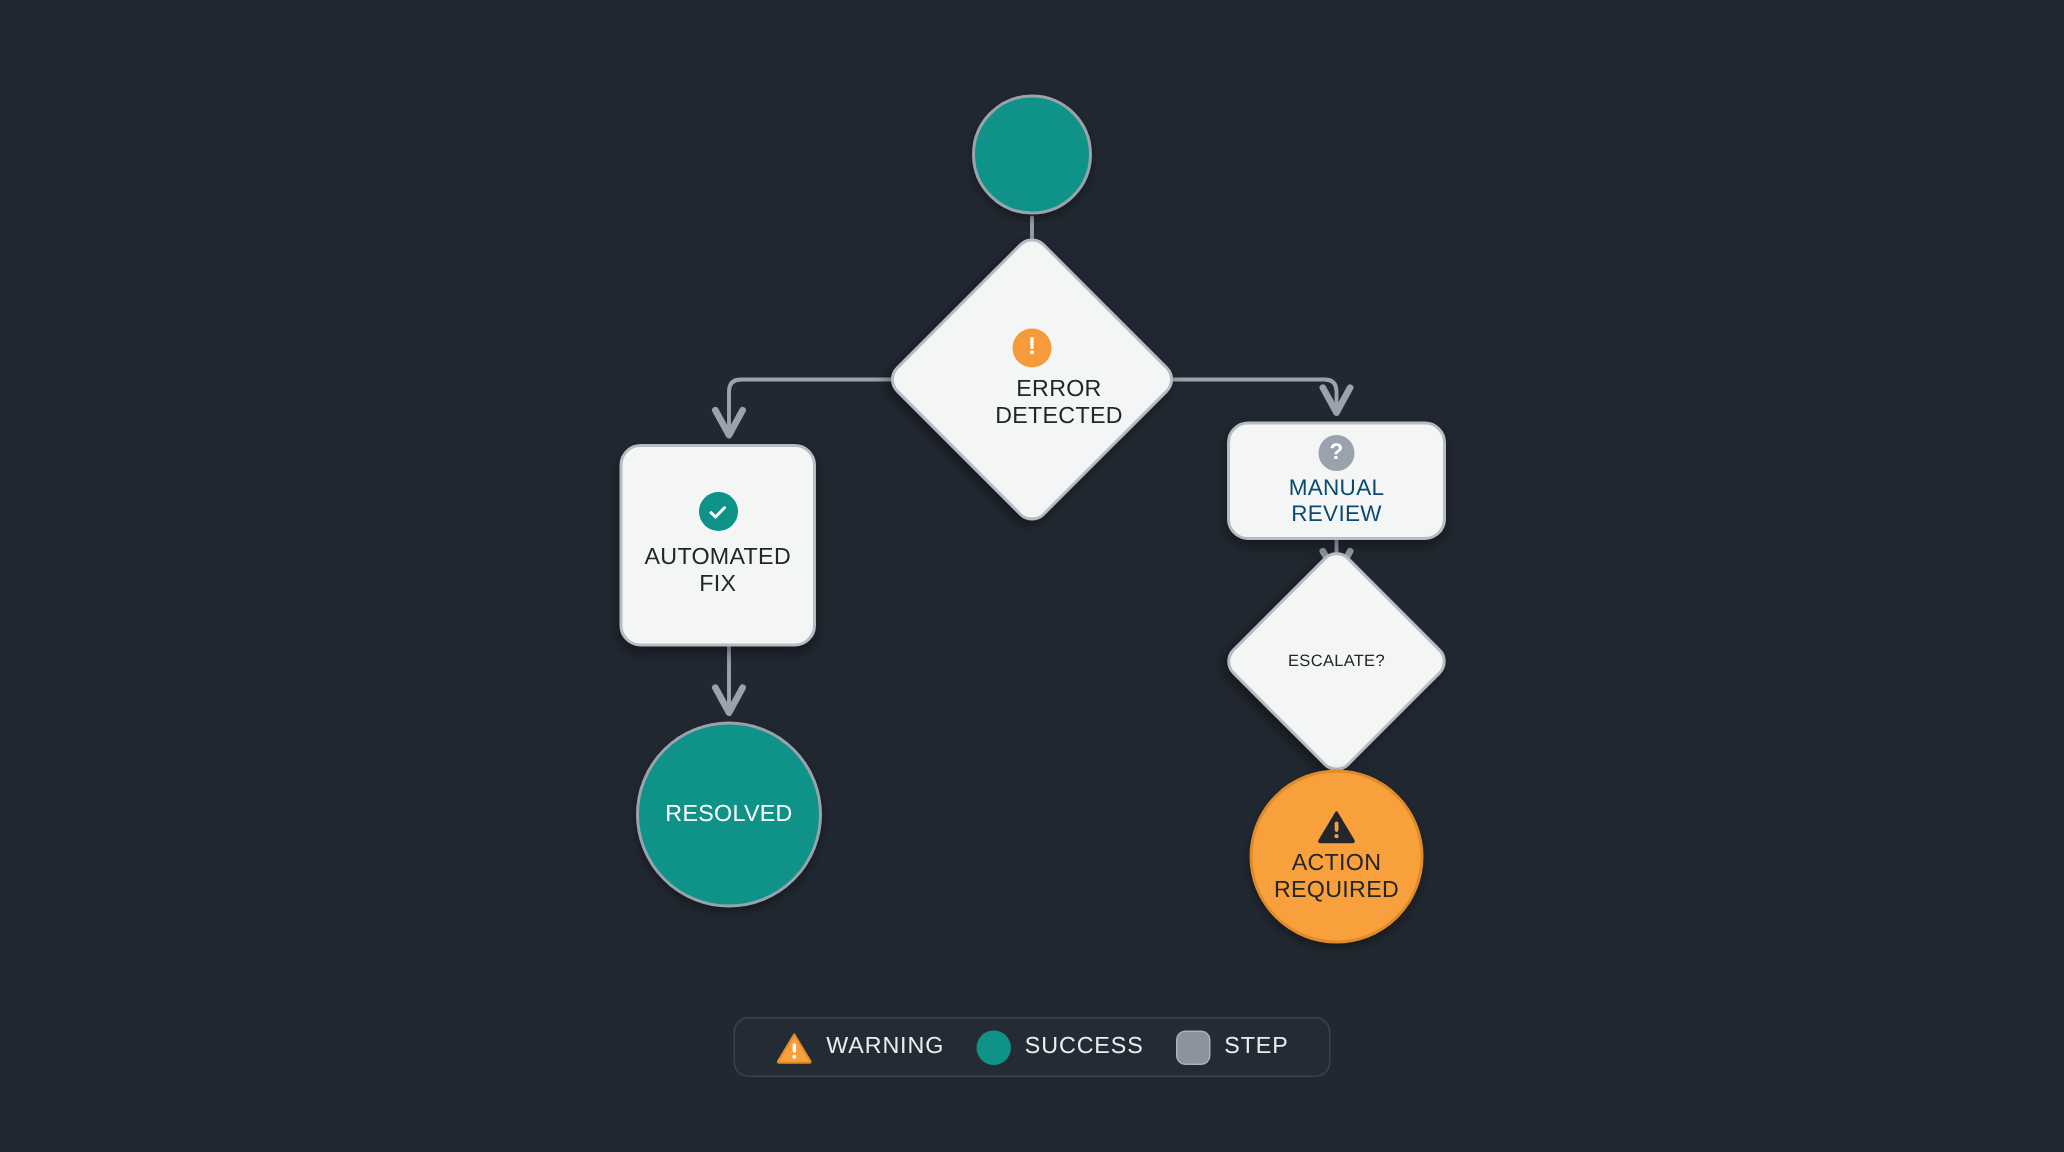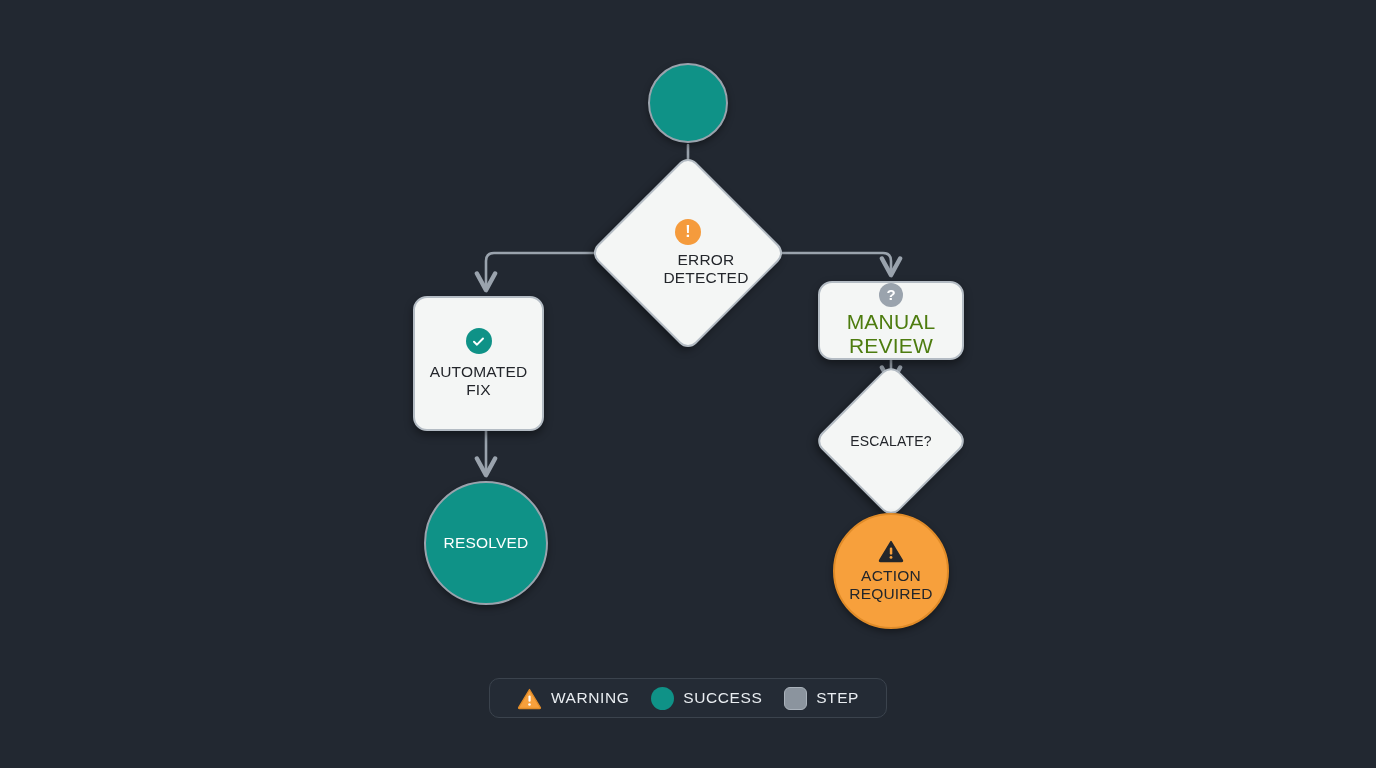--- a/index.html
+++ b/index.html
@@ -183,28 +183,28 @@
       </div>
     </div>
     <div class="node-label" style="color:#23262b; font-size:15.5px;">AUTOMATED
 FIX</div>
   </div>
 
   <div class="node box" style="left:818px; top:281px; width:146px; height:79px;">
     <div class="icon-badge" style="margin-bottom:3px;">
       <div class="icon-circle" style="width:24px;height:24px;background:#9aa3ad;font-size:15px;line-height:1;">?</div>
     </div>
-    <div class="node-label" style="color:#4d7c0f; font-size:21px;">MANUAL
+    <div class="node-label" style="color:#0c4a6e; font-size:15px;">MANUAL
 REVIEW</div>
   </div>
 
   <div class="diamond-wrap" style="left:836px; top:386px; width:110px; height:110px;">
     <div class="diamond-shape"></div>
     <div class="diamond-content">
-      <div class="node-label" style="color:#23262b; font-size:14px;">ESCALATE?</div>
+      <div class="node-label" style="color:#23262b; font-size:11px;">ESCALATE?</div>
     </div>
   </div>
 
   <div class="node circle" style="left:833px; top:513px; width:116px; height:116px; background:#f7a03c; border-color:#e08b28;">
     <div class="icon-badge" style="margin-bottom:4px;">
       <svg width="26" height="24" viewBox="0 0 26 24" aria-hidden="true">
         <path d="M13,2.6 L24.2,21.2 Q24.9,22.4 23.5,22.4 L2.5,22.4 Q1.1,22.4 1.8,21.2 Z" fill="#23262b" stroke="#23262b" stroke-width="1.6" stroke-linejoin="round"></path>
         <rect x="11.8" y="8.6" width="2.5" height="7" rx="1.2" fill="#f7a03c"></rect>
         <circle cx="13" cy="18.4" r="1.45" fill="#f7a03c"></circle>
       </svg>

